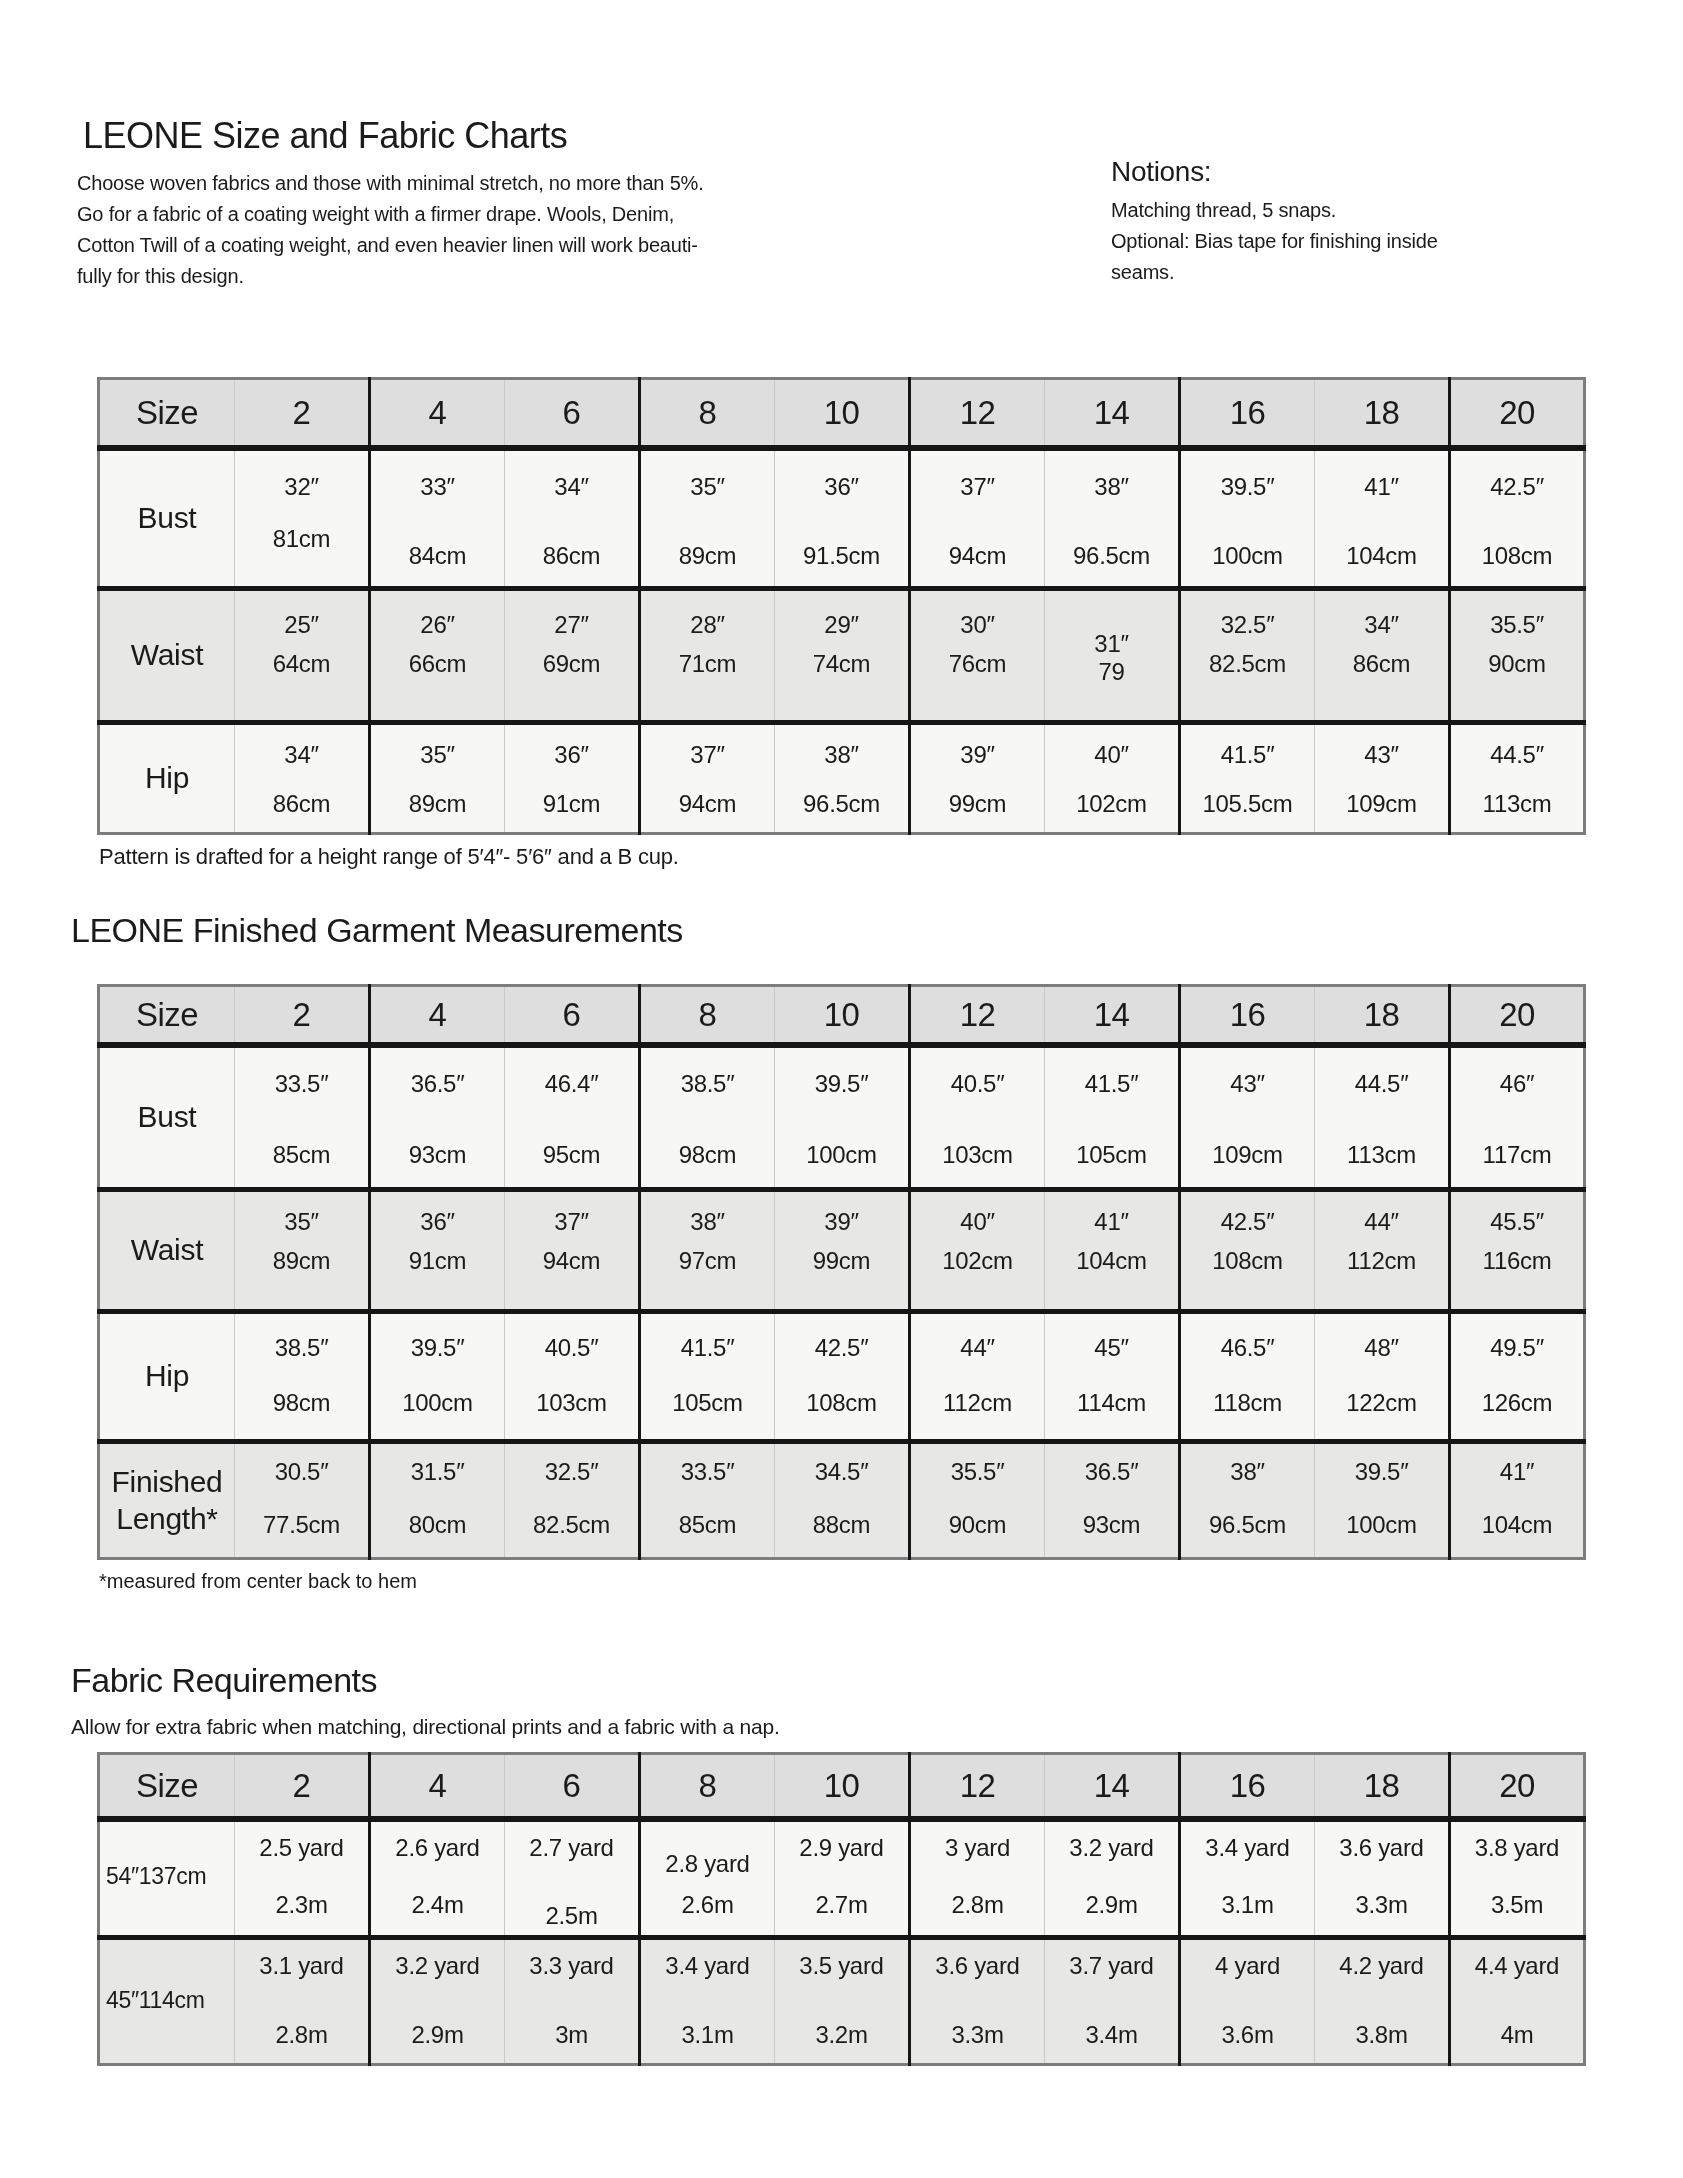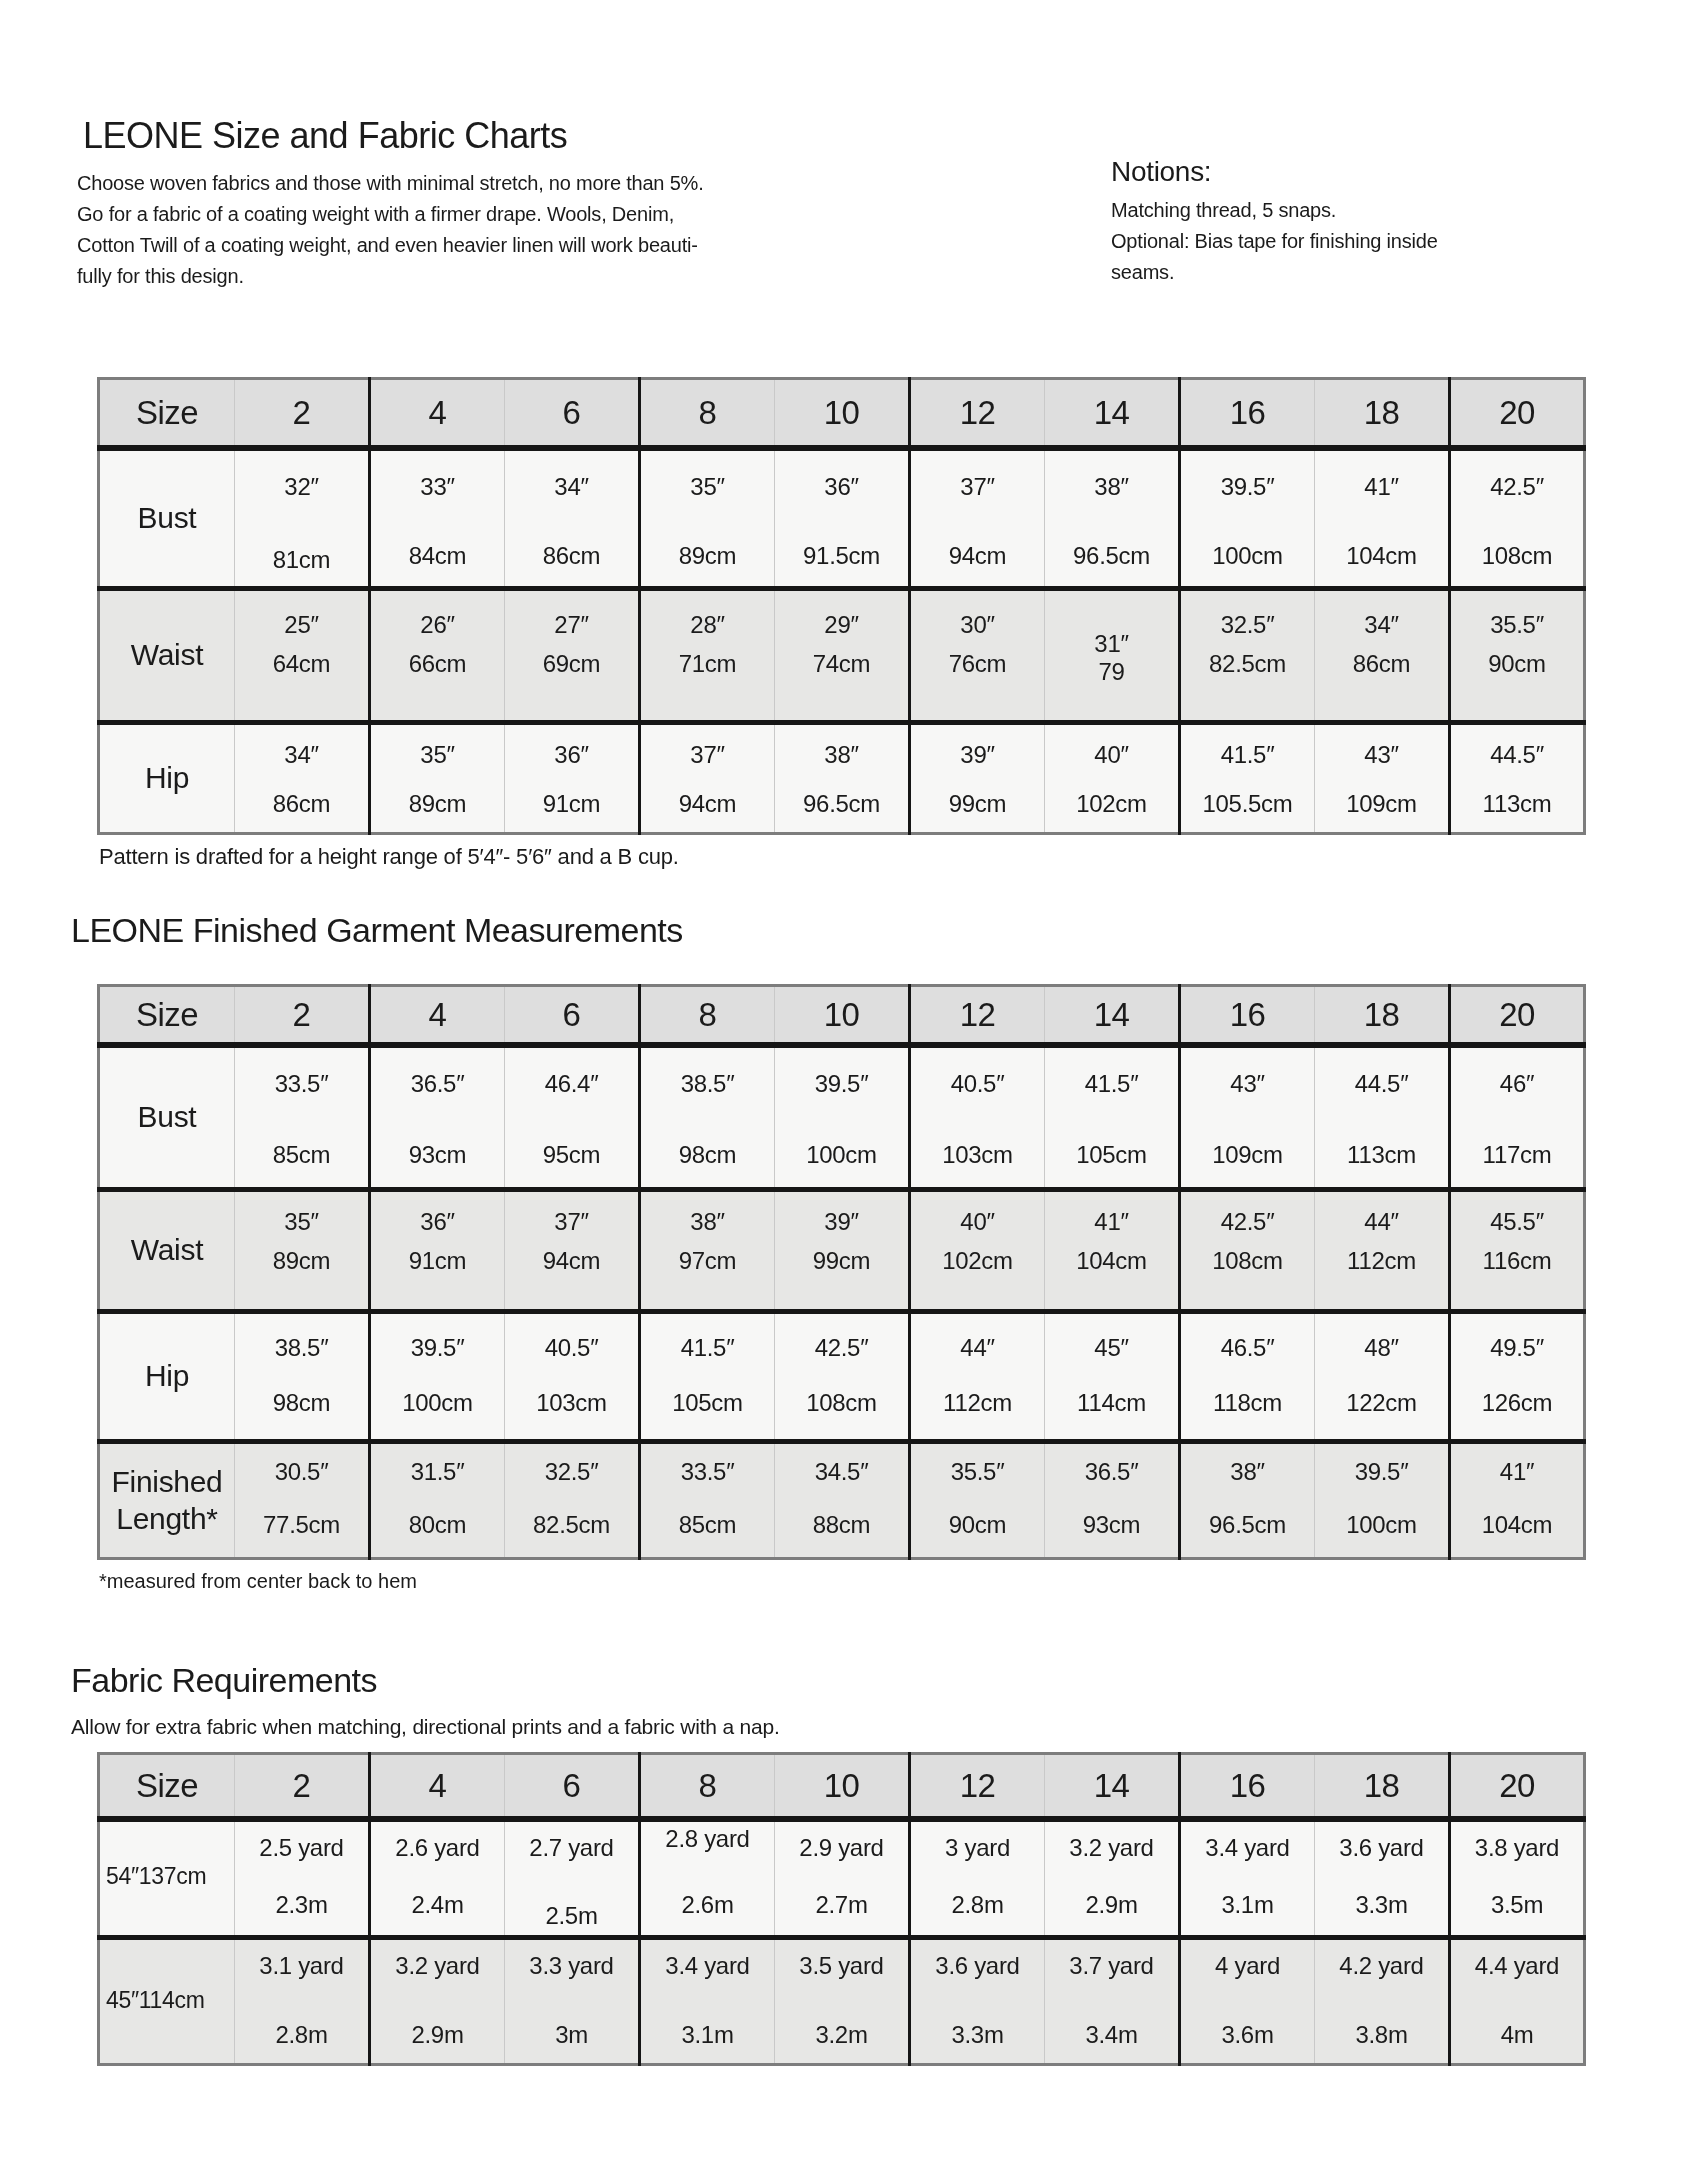--- a/index.html
+++ b/index.html
@@ -146,21 +146,21 @@
         </tr>
       </thead>
       <tbody>
         <tr class="light">
           <td>
             <div class="labelbox" style="height: 135px;">
               <span>Bust</span>
             </div>
           </td>
           <td class="v-thin">
-            <div class="cellbox" style="height: 135px; padding-top: 22px; padding-bottom: 12px;">
+            <div class="cellbox" style="height: 135px; padding-top: 22px; padding-bottom: 33px;">
               <span>32″</span>
               <span>81cm</span>
             </div>
           </td>
           <td class="v-thick">
             <div class="cellbox" style="height: 135px; padding-top: 22px; padding-bottom: 16px;">
               <span>33″</span>
               <span>84cm</span>
             </div>
           </td>
@@ -793,21 +793,21 @@
               <span>2.4m</span>
             </div>
           </td>
           <td class="v-thin">
             <div class="cellbox" style="height: 113px; padding-top: 12px; padding-bottom: 16px; gap: 40px;">
               <span>2.7 yard</span>
               <span>2.5m</span>
             </div>
           </td>
           <td class="v-thick">
-            <div class="cellbox" style="height: 113px; padding-top: 3px; padding-bottom: 16px;">
+            <div class="cellbox" style="height: 113px; padding-top: 28px; padding-bottom: 16px;">
               <span>2.8 yard</span>
               <span>2.6m</span>
             </div>
           </td>
           <td class="v-thin">
             <div class="cellbox" style="height: 113px; padding-top: 12px; padding-bottom: 16px;">
               <span>2.9 yard</span>
               <span>2.7m</span>
             </div>
           </td>

